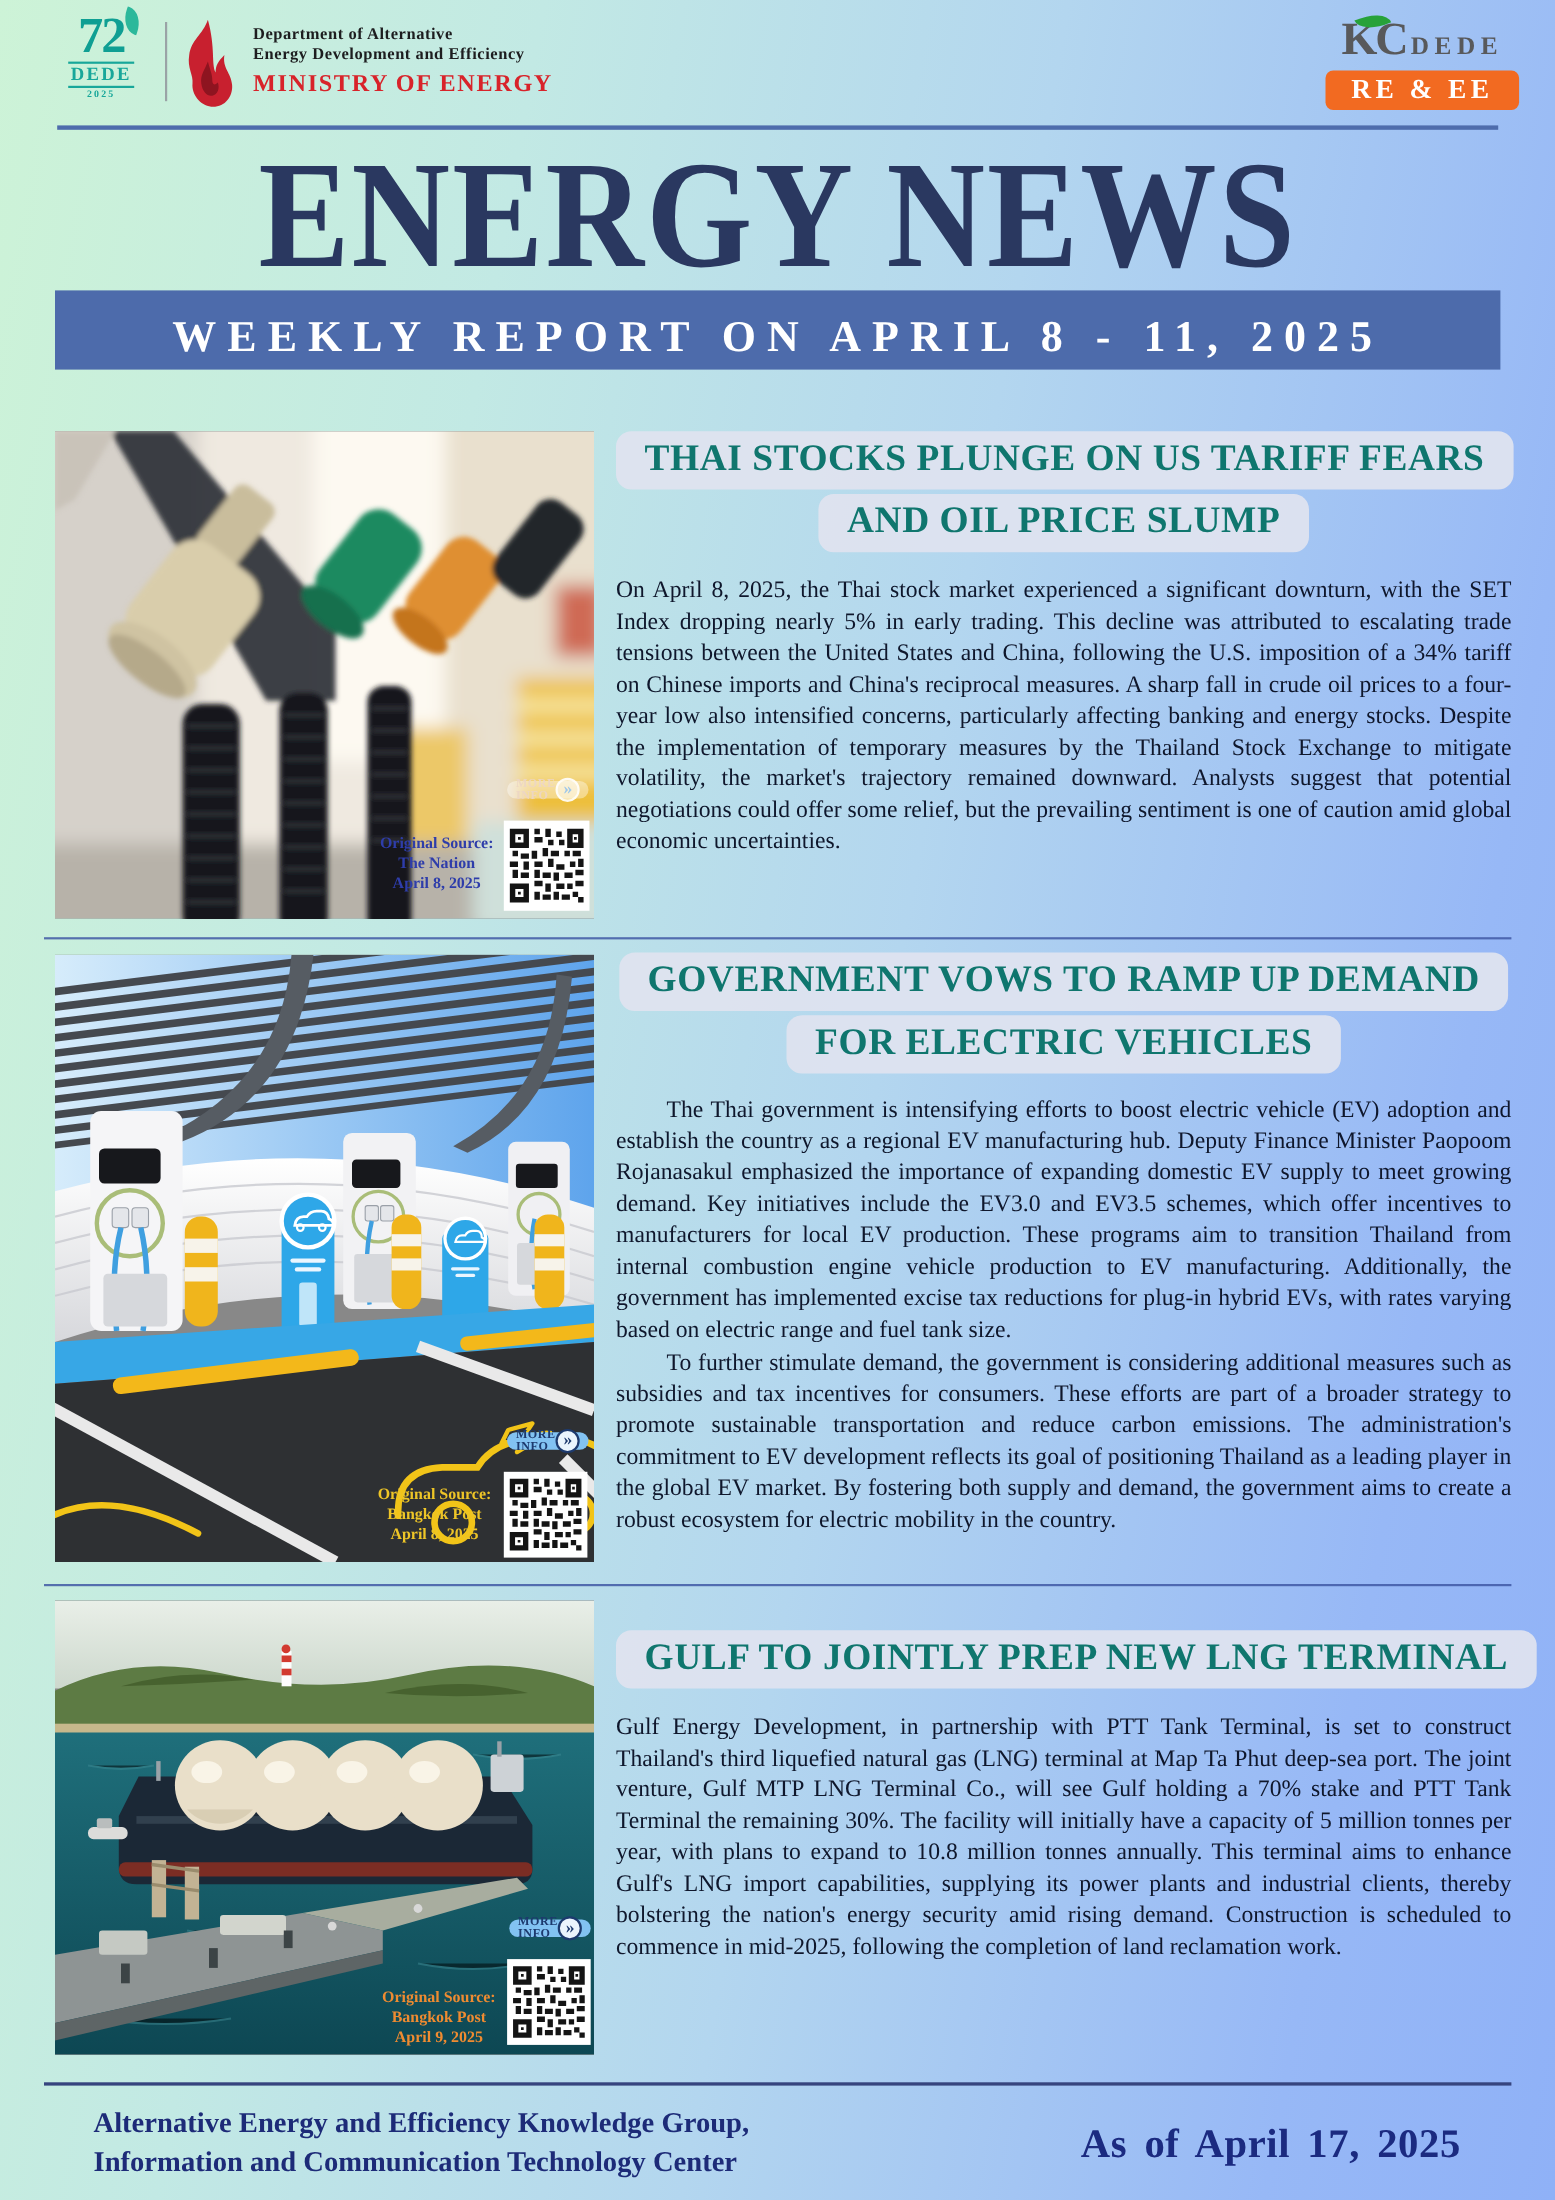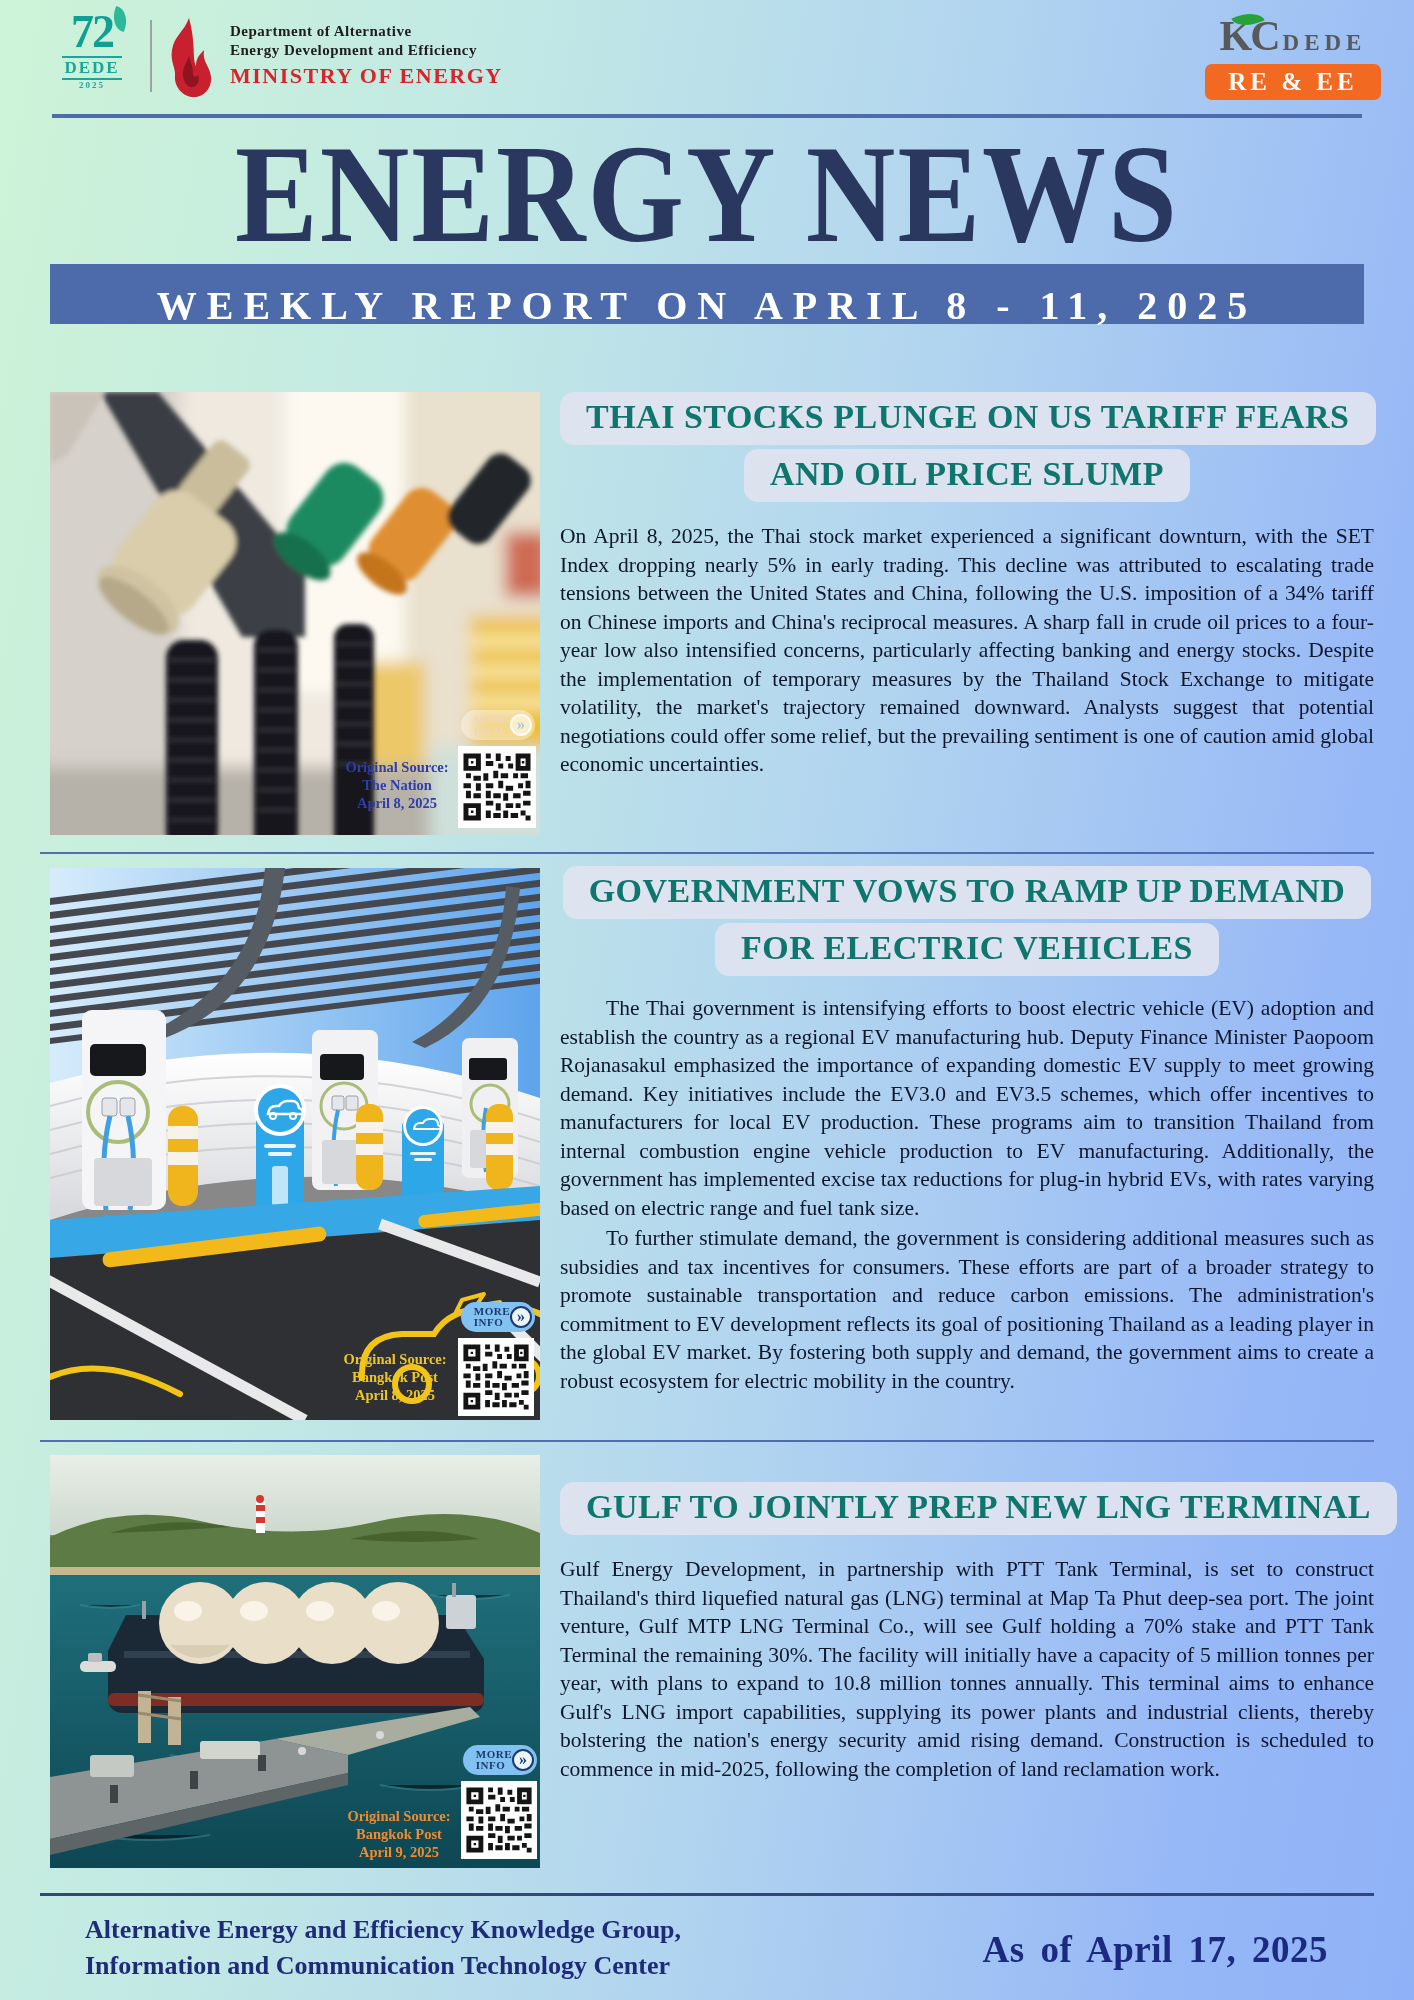--- a/index.html
+++ b/index.html
@@ -23,35 +23,35 @@
   .kcrow{font-weight:bold;color:#58595b;white-space:nowrap;}
   .kcrow .kc{font-size:42px;letter-spacing:-2px;}
   .kcrow .dd{font-size:23px;letter-spacing:5px;}
   .kcleaf{position:absolute;left:28px;top:0px;width:30px;height:15px;background:#27a239;border-radius:0 100% 0 100%;transform:rotate(-24deg);}
   .reee{margin-top:4px;background:#f26a21;border-radius:7px;color:#fff;font-weight:bold;font-size:25px;letter-spacing:4px;line-height:36px;height:36px;}
   .rule{background:#4e6cac;}
   .rule1{left:52px;top:114px;width:1310px;height:4px;}
   
   .title{left:0;top:116px;width:1414px;text-align:center;font-size:124px;font-weight:bold;
     color:#2a3860;letter-spacing:2px;transform:scaleY(1.12);transform-origin:top center;white-space:nowrap;}
-  .banner{left:50px;top:264px;width:1314px;height:60px;background:#4d6bab;}
+  .banner{left:50px;top:264px;width:1314px;height:72px;background:#4d6bab;}
   .banner span{display:block;text-align:center;line-height:84px;color:#ffffff;font-weight:bold;font-size:40px;letter-spacing:10px;white-space:nowrap;}
   
   .photo{left:50px;width:490px;overflow:hidden;background:#888;}
   .photo svg{display:block;width:100%;height:100%;}
   .txtcol{left:560px;width:814px;}
   .hl-row{text-align:center;margin-bottom:4px;}
   .hl{display:inline-block;background:rgba(222,227,239,.95);border-radius:14px;
      padding:6px 26px 9px;color:#0f766e;font-weight:bold;font-size:34px;letter-spacing:.5px;white-space:nowrap;}
   .bodyp{margin:0;text-align:justify;color:#0f172c;font-size:21.5px;line-height:28.5px;font-weight:500;}
   .bodyp.ind{text-indent:46px;}
   .artrule{left:40px;width:1334px;height:2px;background:#3f58a5;opacity:.85;}
   
-  .pill{position:absolute;width:74px;height:30px;border-radius:16px;background:#82c2f2;
-    display:flex;align-items:center;justify-content:flex-end;padding:0 3px 0 8px;box-sizing:border-box;cursor:pointer;}
+  .pill{position:absolute;width:74px;height:16px;border-radius:16px;background:#82c2f2;
+    display:flex;align-items:center;justify-content:flex-start;padding:0 3px 0 8px;box-sizing:border-box;cursor:pointer;}
   .pill .ptxt{font-size:11px;line-height:11px;font-weight:bold;color:#1d3a6e;letter-spacing:.5px;}
   .pill .ptxt span{display:block;}
   .pill .pcirc{width:22px;height:22px;border-radius:50%;background:#eaf4fd;border:2px solid #1d3a6e;box-sizing:border-box;
     color:#1d3a6e;font-weight:bold;font-size:16px;line-height:17px;text-align:center;}
   .pill.faded{background:rgba(255,255,255,.40);}
   .pill.faded .ptxt{color:rgba(236,214,196,.95);}
   .pill.faded .pcirc{background:rgba(255,255,255,.55);border-color:rgba(255,255,255,.8);color:#9ec7ea;}
   .qr{position:absolute;background:#ffffff;padding:3px;cursor:pointer;}
   .qr svg{display:block;width:100%;height:100%;}
   .src{position:absolute;width:118px;text-align:center;font-size:14.5px;line-height:18px;font-weight:bold;}

